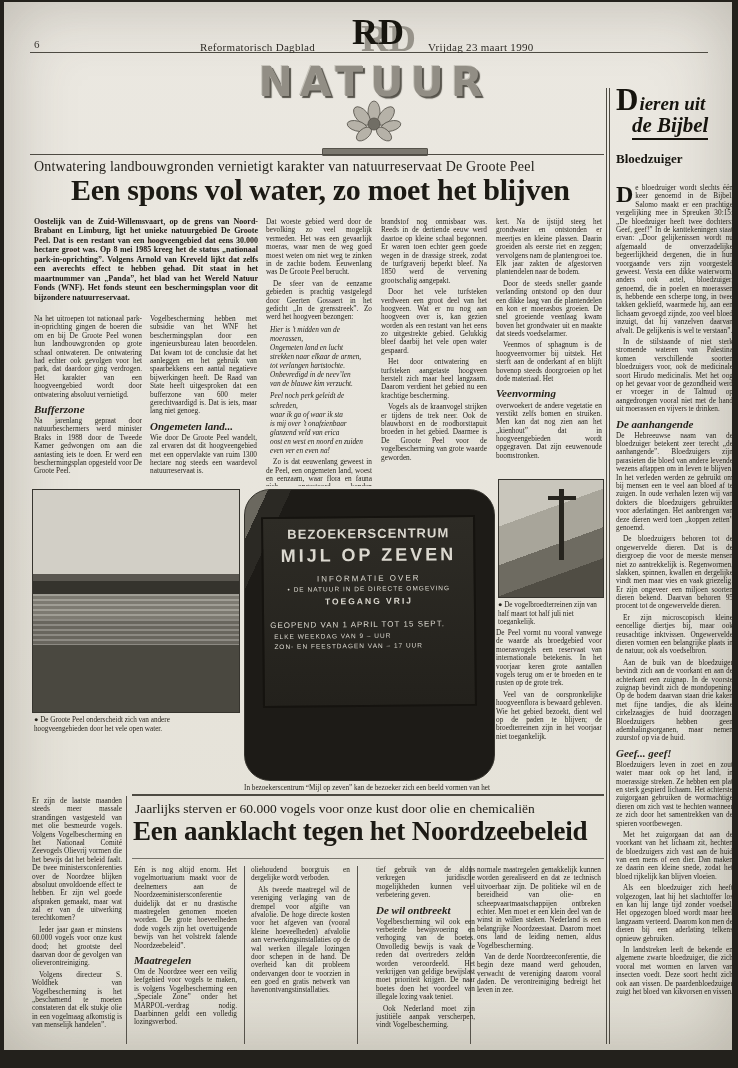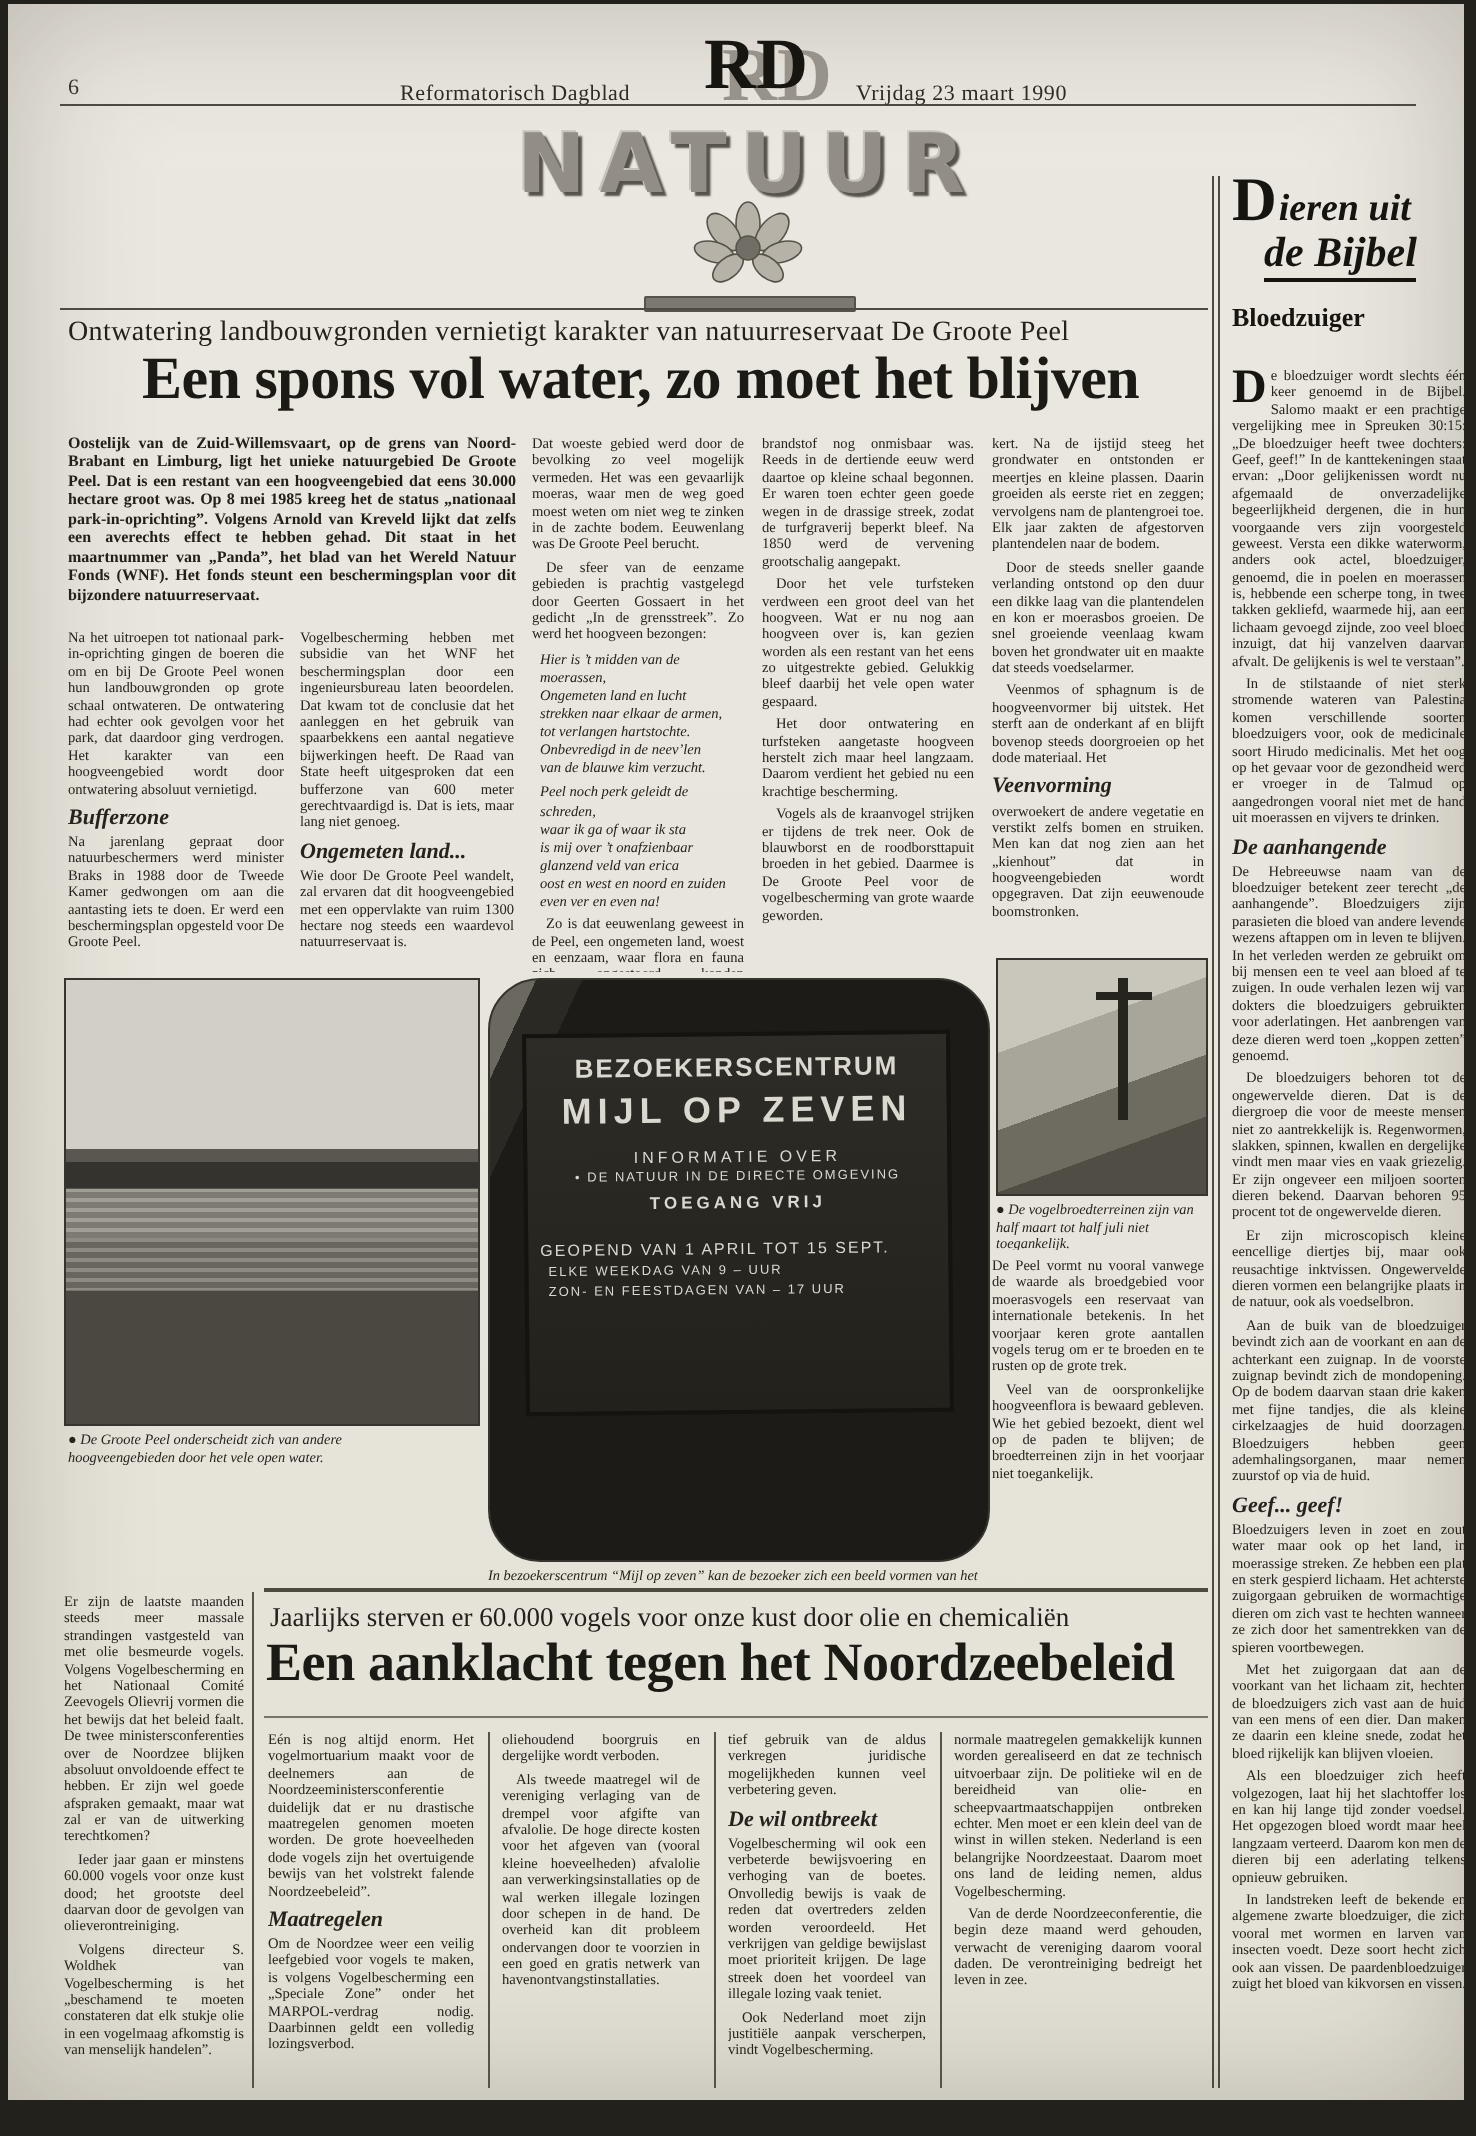--- a/index.html
+++ b/index.html
@@ -60,21 +60,21 @@
     transform:rotate(-.6deg);padding-top:8px;box-sizing:border-box;
   }
   .sign div{white-space:nowrap;overflow:hidden;}
   .sg1{font-size:13px;font-weight:bold;letter-spacing:1px;}
   .sg2{font-size:18px;font-weight:bold;letter-spacing:3px;margin-top:4px;}
   .sg3{font-size:8px;letter-spacing:2px;margin-top:8px;}
   .sg4{font-size:6.5px;letter-spacing:1px;margin-top:2px;}
   .sg5{font-size:8.5px;font-weight:bold;letter-spacing:2px;margin-top:4px;}
   .sg6{font-size:8px;letter-spacing:1px;margin-top:14px;text-align:left;padding-left:6px;}
   .sg7,.sg8{font-size:6.5px;letter-spacing:1px;margin-top:3px;text-align:left;padding-left:10px;}
-  .caption{font-style:italic;font-size:7.2px;line-height:1.2;color:#26231c;overflow:hidden;}
+  .caption{font-size:7.2px;line-height:1.2;color:#26231c;overflow:hidden;}
   
   .kicker2{font-size:13.5px;color:#24211b;}
   .headline2{font:bold 27px/1 "Liberation Serif",serif;color:#1c1a14;letter-spacing:-.2px;}
   .vrule{position:absolute;width:1px;background:#56534b;}
 </style>
 </head>
 <body>
 
 <div class="page">
 
@@ -220,24 +220,24 @@
 
   <div class="abs bt" style="left:130px;top:864px;width:103px;height:178px;">
     <p class="first">Eén is nog altijd enorm. Het vogelmortuarium maakt voor de deelnemers aan de Noordzeeministersconferentie duidelijk dat er nu drastische maatregelen genomen moeten worden. De grote hoeveelheden dode vogels zijn het overtuigende bewijs van het volstrekt falende Noordzeebeleid”.</p>
     <div class="sh">Maatregelen</div>
     <p class="first">Om de Noordzee weer een veilig leefgebied voor vogels te maken, is volgens Vogelbescherming een „Speciale Zone” onder het MARPOL-verdrag nodig. Daarbinnen geldt een volledig lozingsverbod.</p>
   </div>
   <div class="abs bt" style="left:247px;top:864px;width:99px;height:178px;">
     <p class="first">oliehoudend boorgruis en dergelijke wordt verboden.</p>
     <p>Als tweede maatregel wil de vereniging verlaging van de drempel voor afgifte van afvalolie. De hoge directe kosten voor het afgeven van (vooral kleine hoeveelheden) afvalolie aan verwerkingsinstallaties op de wal werken illegale lozingen door schepen in de hand. De overheid kan dit probleem ondervangen door te voorzien in een goed en gratis netwerk van havenontvangstinstallaties.</p>
   </div>
-  <div class="abs bt" style="left:360px;top:864px;width:99px;height:178px;">
+  <div class="abs bt" style="left:372px;top:864px;width:99px;height:178px;">
     <p class="first">tief gebruik van de aldus verkregen juridische mogelijkheden kunnen veel verbetering geven.</p>
     <div class="sh">De wil ontbreekt</div>
-    <p class="first">Vogelbescherming wil ook een verbeterde bewijsvoering en verhoging van de boetes. Onvolledig bewijs is vaak de reden dat overtreders zelden worden veroordeeld. Het verkrijgen van geldige bewijslast moet prioriteit krijgen. De lage streek doen het voordeel van illegale lozing vaak teniet.</p>
+    <p class="first">Vogelbescherming wil ook een verbeterde bewijsvoering en verhoging van de boetes. Onvolledig bewijs is vaak de reden dat overtreders zelden worden veroordeeld. Het verkrijgen van geldige bewijslast moet prioriteit krijgen. De naar boetes doen het voordeel van illegale lozing vaak teniet.</p>
     <p>Ook Nederland moet zijn justitiële aanpak verscherpen, vindt Vogelbescherming.</p>
   </div>
   <div class="abs bt" style="left:473px;top:864px;width:124px;height:178px;">
     <p class="first">normale maatregelen gemakkelijk kunnen worden gerealiseerd en dat ze technisch uitvoerbaar zijn. De politieke wil en de bereidheid van olie- en scheepvaartmaatschappijen ontbreken echter. Men moet er een klein deel van de winst in willen steken. Nederland is een belangrijke Noordzeestaat. Daarom moet ons land de leiding nemen, aldus Vogelbescherming.</p>
     <p>Van de derde Noordzeeconferentie, die begin deze maand werd gehouden, verwacht de vereniging daarom vooral daden. De verontreiniging bedreigt het leven in zee.</p>
   </div>
 
 </div>
 
 </body></html>

